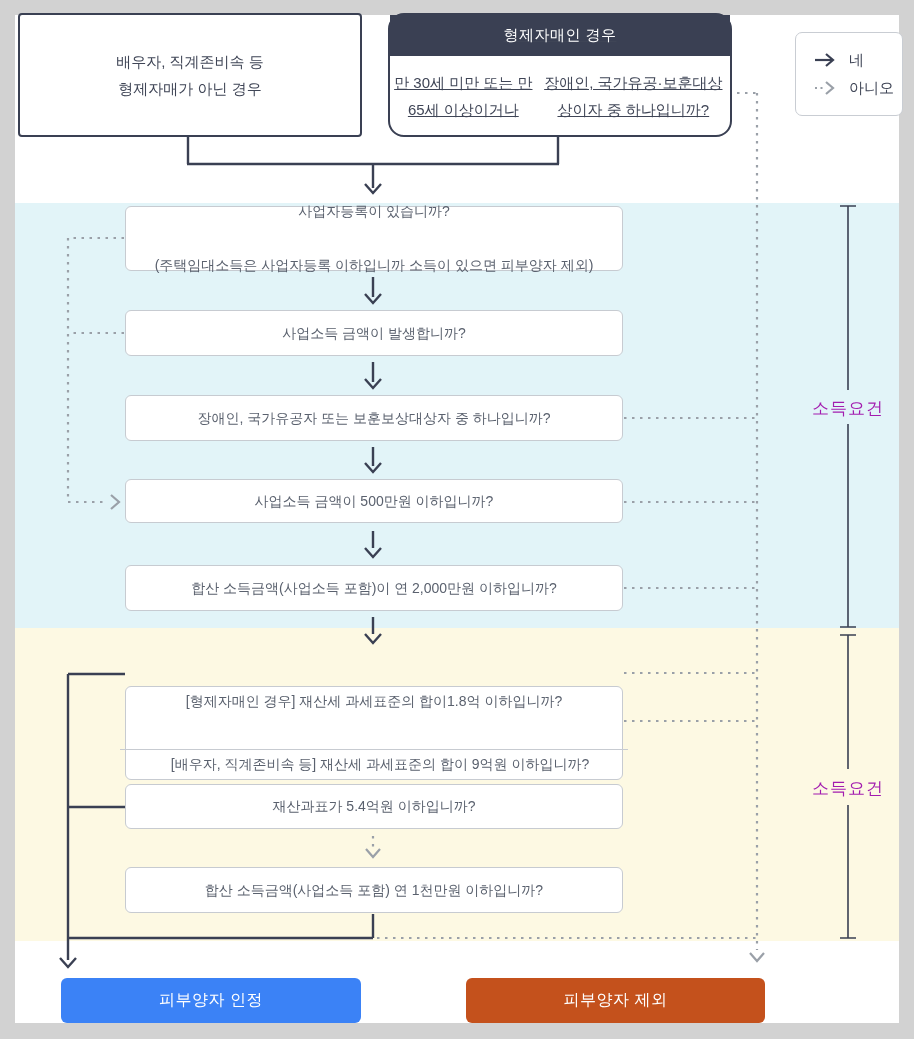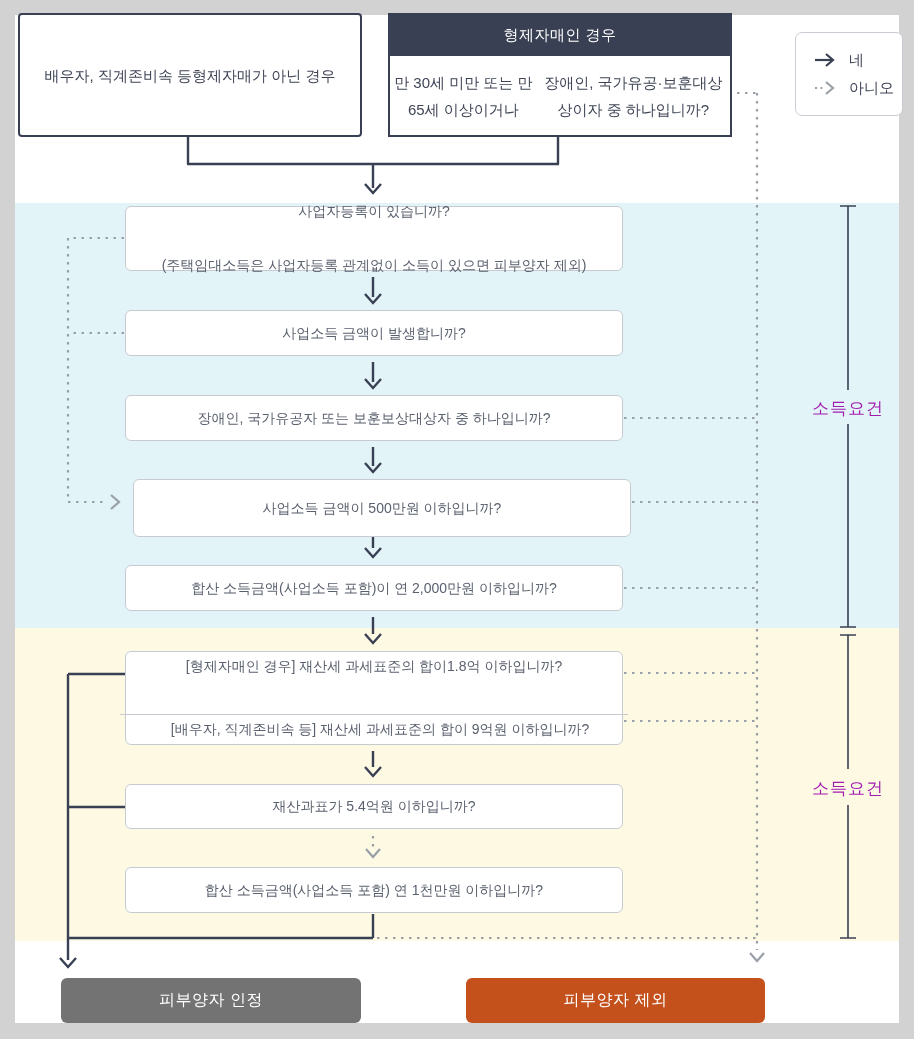--- a/index.html
+++ b/index.html
@@ -6,44 +6,44 @@
   .stage{position:relative;width:914px;height:1039px;background:#d2d2d2;
          font-family:"Liberation Sans",sans-serif;overflow:hidden;}
   .page{position:absolute;left:15px;top:15px;width:884px;height:1008px;background:#ffffff;}
   .band{position:absolute;left:15px;width:884px;z-index:1;}
   .band-income{top:203px;height:425px;background:#e2f4f8;}
   .band-property{top:628px;height:313px;background:#fdf9e3;}
   svg.connectors{position:absolute;left:0;top:0;z-index:3;pointer-events:none;}
 
   .topbox{position:absolute;z-index:4;background:#fff;border:2px solid #3a4053;border-radius:4px;
           color:#3f4556;font-size:15px;line-height:1.8;text-align:center;
-          display:flex;align-items:center;justify-content:center;}
-  .topbox-hdr{position:absolute;z-index:4;background:#fff;border:2px solid #3a4053;border-radius:0;
-          color:#3f4556;font-size:15px;text-align:center;display:flex;flex-direction:column;}
+          display:flex;flex-direction:column;align-items:center;justify-content:center;}
+  .topbox-hdr{position:absolute;z-index:4;background:#fff;border:2px solid #3a4053;border-radius:16px;
+          color:#3f4556;font-size:15px;text-align:center;display:flex;flex-direction:column;text-decoration:underline;}
   .topbox-hdr .hdr{background:#3a4053;color:#ffffff;height:41px;display:flex;align-items:center;
           justify-content:center;font-size:15px;letter-spacing:0.5px;}
   .topbox-hdr .bod{flex:1;display:flex;flex-direction:row;align-items:center;justify-content:center;line-height:1.8;}
 
   .legend{position:absolute;left:795px;top:32px;width:108px;height:84px;z-index:4;background:#fff;
           border:1px solid #c9cdd3;border-radius:7px;box-sizing:border-box;
           display:flex;flex-direction:column;justify-content:center;gap:9px;padding-left:17px;}
   .legend-row{display:flex;align-items:center;gap:12px;color:#3f4556;font-size:15px;}
 
   .qbox{position:absolute;left:125px;width:498px;z-index:4;background:#fff;border:1px solid #c7cbd1;
         border-radius:6px;box-sizing:border-box;color:#5a616e;font-size:14px;line-height:1.5;
         text-align:center;display:flex;flex-direction:column;align-items:center;justify-content:center;gap:33px;}
   .qbox .row{flex:1;width:100%;display:flex;align-items:center;justify-content:center;}
   .qbox .row + .row{border-top:1px solid #c7cbd1;padding-left:12px;}
 
   .seclabel{position:absolute;left:798px;width:100px;z-index:4;text-align:center;
             color:#a21caf;font-size:17px;font-weight:500;letter-spacing:1px;}
 
   .btn{position:absolute;top:978px;height:45px;z-index:4;border-radius:6px;color:#ffffff;
        font-size:16px;display:flex;align-items:center;justify-content:center;cursor:pointer;letter-spacing:0.5px;}
-  .btn-accept{left:61px;width:300px;background:#737373;}
+  .btn-accept{left:61px;width:300px;background:#3b82f6;}
   .btn-exclude{left:466px;width:299px;background:#c4511c;}
 </style>
 </head>
 <body>
 
 <div class="stage">
   <div class="page"></div>
   <div class="band band-income"></div>
   <div class="band band-property"></div>
 
@@ -110,32 +110,32 @@
           <path d="M2 8 H12" stroke-dasharray="2 3.5"></path>
             <path d="M13 2 L20 8 L13 14"></path>
         </g>
       </svg>
       <span>아니오</span>
     </div>
   </div>
 
   <div class="qbox" style="top:206px;height:65px;">
     <span>사업자등록이 있습니까?</span>
-    <span>(주택임대소득은 사업자등록 관계없이 소득이 있으면 피부양자 제외)</span>
+    <span>(주택임대소득은 사업자등록 이하입니까 소득이 있으면 피부양자 제외)</span>
   </div>
 
   <div class="qbox" style="top:310px;height:46px;">사업소득 금액이 발생합니까?</div>
 
   <div class="qbox" style="top:395px;height:46px;">장애인, 국가유공자 또는 보훈보상대상자 중 하나입니까?</div>
 
-  <div class="qbox" style="top:479px;height:58px;margin-left:8px;">사업소득 금액이 500만원 이하입니까?</div>
+  <div class="qbox" style="top:479px;height:44px;">사업소득 금액이 500만원 이하입니까?</div>
 
   <div class="qbox" style="top:565px;height:46px;">합산 소득금액(사업소득 포함)이 연 2,000만원 이하입니까?</div>
 
-  <div class="qbox" style="top:651px;height:94px;padding:0;">
+  <div class="qbox" style="top:686px;height:94px;padding:0;">
     <div class="row">[형제자매인 경우] 재산세 과세표준의 합이1.8억 이하입니까?</div>
     <div class="row">[배우자, 직계존비속 등] 재산세 과세표준의 합이 9억원 이하입니까?</div>
   </div>
 
   <div class="qbox" style="top:784px;height:45px;">재산과표가 5.4억원 이하입니까?</div>
 
   <div class="qbox" style="top:867px;height:46px;">합산 소득금액(사업소득 포함) 연 1천만원 이하입니까?</div>
 
   <div class="seclabel" style="top:397px;">소득요건</div>
   <div class="seclabel" style="top:777px;">소득요건</div>

